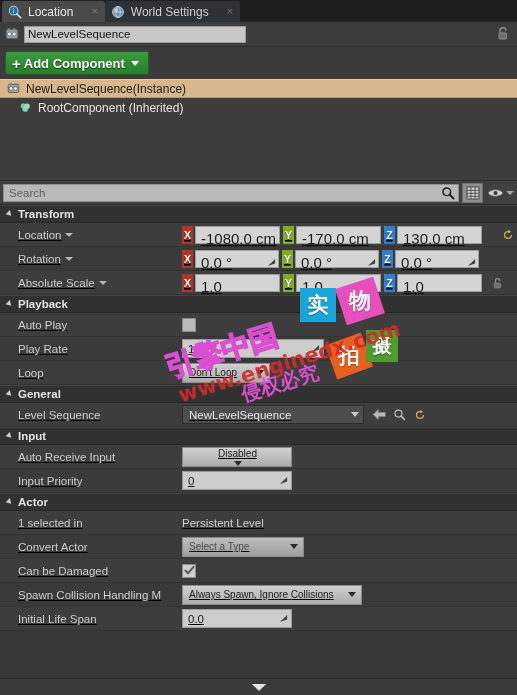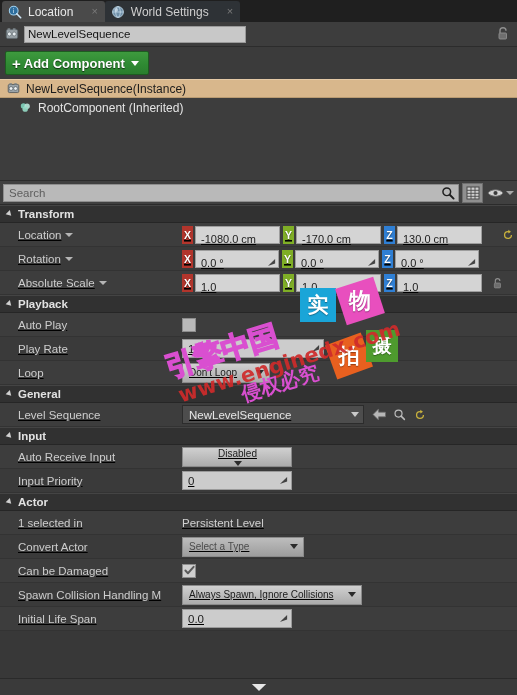--- a/index.html
+++ b/index.html
@@ -221,21 +221,21 @@
   }
   .axis.x { background: #b2352c; }
   .axis.y { background: #7fae26; }
   .axis.z { background: #2f7fd4; }
   .numfield {
     height: 18px;
     background: #d4d4d4;
     border: 1px solid #9d9d9d;
     display: flex; align-items: center;
     padding: 8px 2px 0 5px;
-    font-size: 11px;
+    font-size: 15px;
     color: #1b1b1b;
   }
   .numfield .nv { flex: 1; white-space: nowrap; }
   .numfield.w-loc { width: 85px; }
   .numfield.w-rot { width: 84px; }
   .numfield.w-scl { width: 85px; }
   .spin {
     width: 9px; height: 9px;
     flex-shrink: 0;
     opacity: .85;

